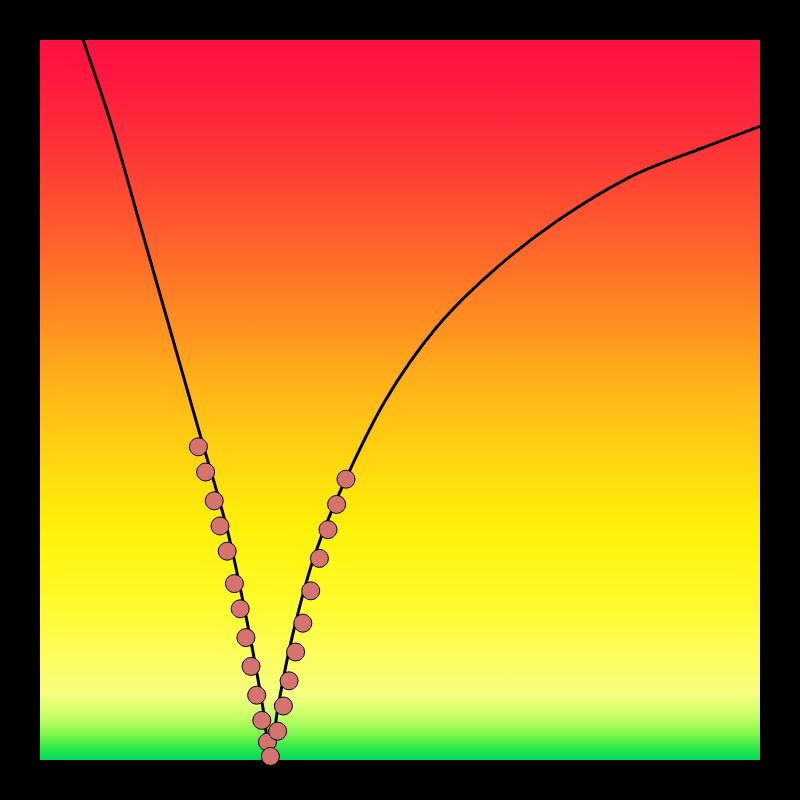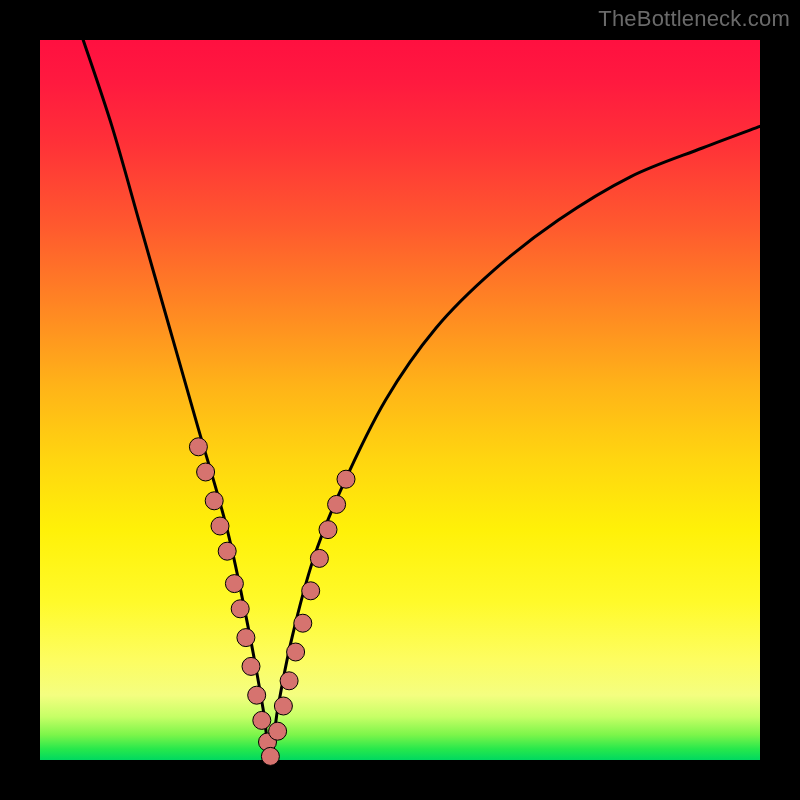--- a/index.html
+++ b/index.html
@@ -59,21 +59,20 @@
     top: 0;
     width: 720px;
     height: 720px;
     overflow: visible;
   }
 </style>
 </head>
 <body>
 
 <div class="stage">
-  <div class="watermark">TheBottleneck.com</div>
 
   <div class="plot-area">
     <svg class="overlay" viewBox="0 0 720 720">
       <path id="curve-path" fill="none" stroke-width="3" stroke-linecap="round" stroke-linejoin="round" d="M 43.2 0.0 C 48.0 14.4, 62.4 55.2, 72.0 86.4 C 81.6 117.6, 91.2 153.6, 100.8 187.2 C 110.4 220.8, 120.0 254.4, 129.6 288.0 C 139.2 321.6, 148.8 355.2, 158.4 388.8 C 168.0 422.4, 178.8 456.0, 187.2 489.6 C 195.6 523.2, 202.8 560.4, 208.8 590.4 C 214.8 620.4, 219.6 648.0, 223.2 669.6 C 226.8 691.2, 228.0 720.0, 230.4 720.0 C 232.8 720.0, 234.0 690.0, 237.6 669.6 C 241.2 649.2, 246.0 622.8, 252.0 597.6 C 258.0 572.4, 265.2 543.6, 273.6 518.4 C 282.0 493.2, 290.4 472.8, 302.4 446.4 C 314.4 420.0, 330.0 386.4, 345.6 360.0 C 361.2 333.6, 378.0 309.6, 396.0 288.0 C 414.0 266.4, 433.2 248.4, 453.6 230.4 C 474.0 212.4, 495.6 195.6, 518.4 180.0 C 541.2 164.4, 566.4 148.8, 590.4 136.8 C 614.4 124.8, 640.8 116.4, 662.4 108.0 C 684.0 99.6, 710.4 90.0, 720.0 86.4" stroke="#000000"></path>
       <g id="dots-left">
           <circle cx="158.4" cy="406.8" r="9" fill="#d6736f" stroke="#000000" stroke-width="1"></circle>
           <circle cx="165.6" cy="432.0" r="9" fill="#d6736f" stroke="#000000" stroke-width="1"></circle>
           <circle cx="174.2" cy="460.8" r="9" fill="#d6736f" stroke="#000000" stroke-width="1"></circle>
           <circle cx="180.0" cy="486.0" r="9" fill="#d6736f" stroke="#000000" stroke-width="1"></circle>
           <circle cx="187.2" cy="511.2" r="9" fill="#d6736f" stroke="#000000" stroke-width="1"></circle>

